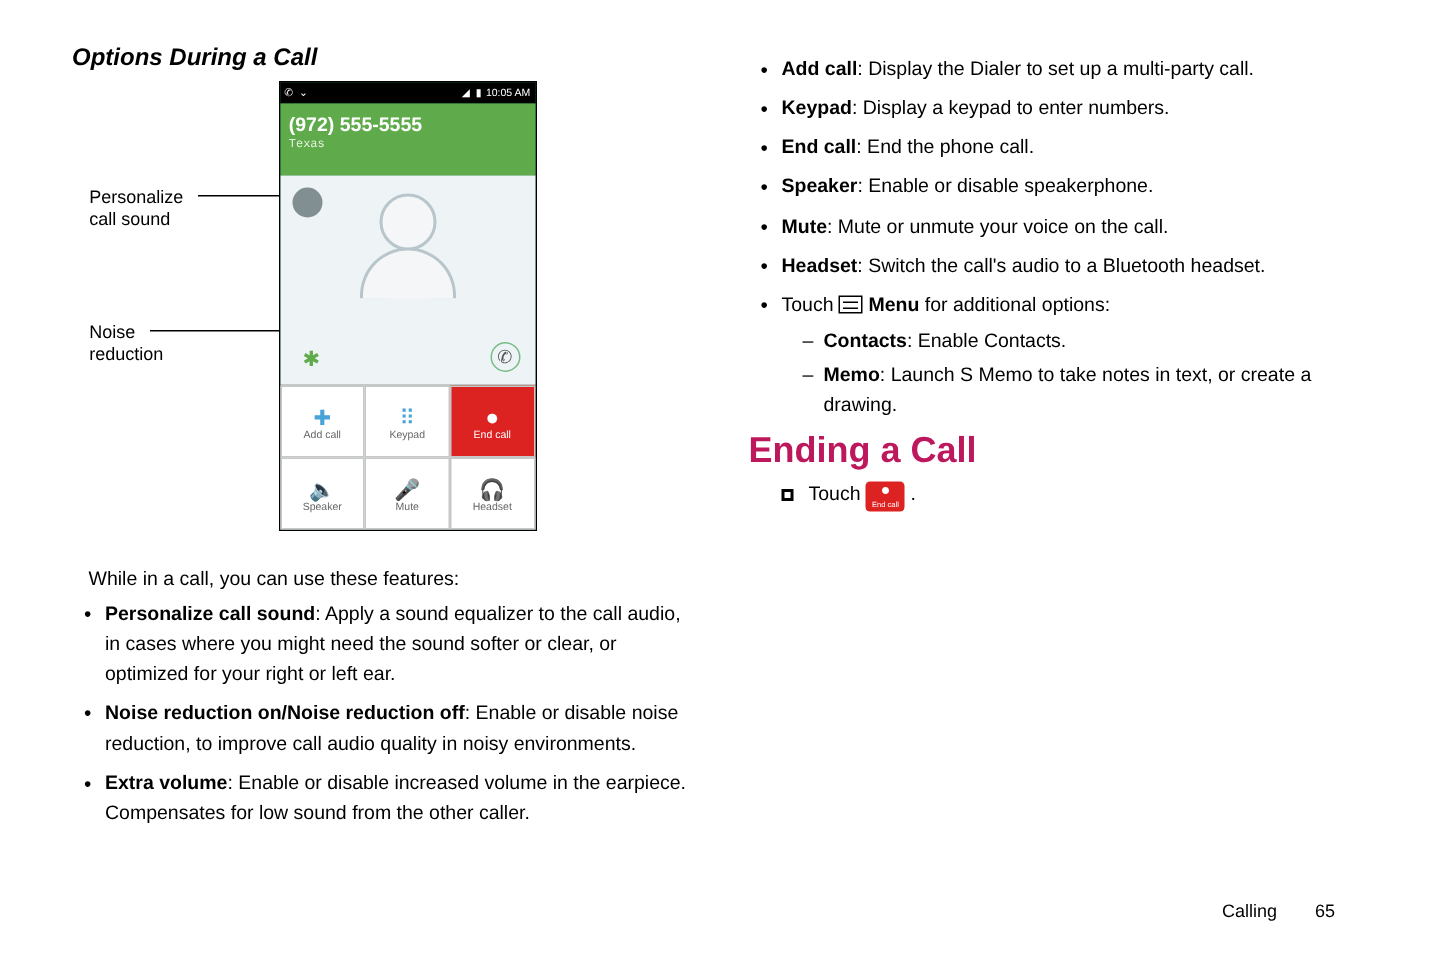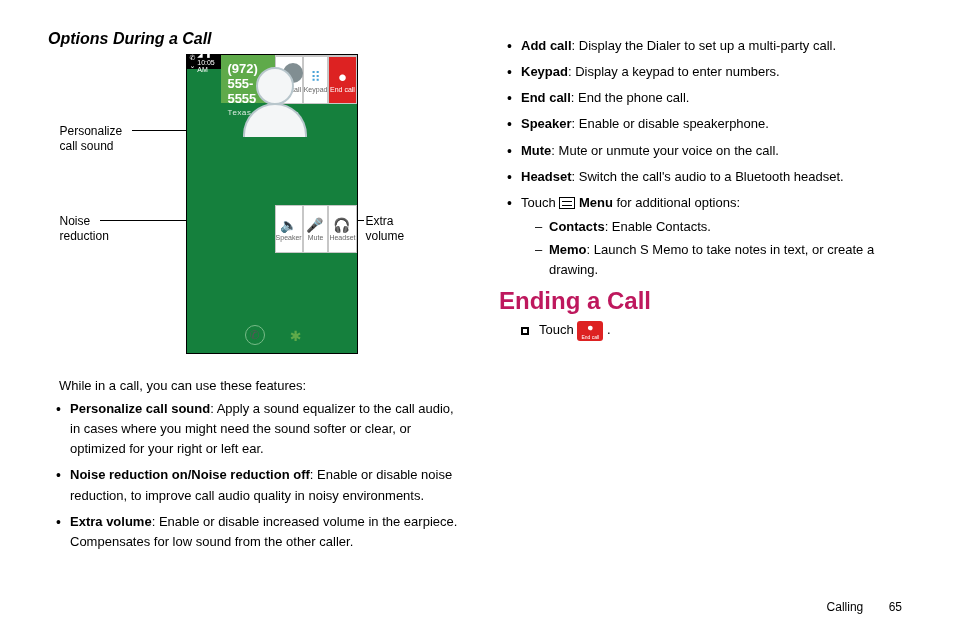--- a/index.html
+++ b/index.html
@@ -41,21 +41,21 @@
   }
   .phone {
     position: absolute;
     left: 120px;
     top: 0;
     width: 172px;
     height: 300px;
     border: 1px solid #000;
     background: #15803d;
     display: flex;
-    flex-direction: row;
+    flex-direction: column;
   }
   .statusbar {
     height: 14px;
     background: #000;
     color: #fff;
     font-size: 7px;
     display: flex;
     justify-content: space-between;
     align-items: center;
     padding: 0 3px;
@@ -175,21 +175,21 @@
 
   .end-ic {
     display: inline-block; width: 26px; height: 20px; background: #d22;
     border-radius: 3px; color: #fff; font-size: 10px; text-align: center; line-height: 14px;
     vertical-align: -5px;
   }
   .end-ic .el { font-size: 5px; display: block; line-height: 5px; }
 
   .footer {
     position: absolute;
-    right: 52px; bottom: 22px;
+    right: 64px; bottom: 22px;
     font-size: 12px;
   }
   .pgnum { margin-left: 22px; }
 </style>
 </head>
 <body>
 
 <div class="page">
   <div class="col">
     <div class="section-title">Options During a Call</div>
@@ -197,25 +197,20 @@
     <div class="phone-wrap">
 
       <div class="callout co-pcs">
         <span>Personalize</span><br>
         <span>call sound</span>
         <div class="ln"></div>
       </div>
       <div class="callout co-nr">
         <span>Noise</span><br>
         <span>reduction</span>
-        <div class="ln"></div>
-      </div>
-      <div class="callout co-ev">
-        <span>Extra</span><br>
-        <span>volume</span>
         <div class="ln"></div>
       </div>
 
       <div class="phone">
         <div class="statusbar">
           <span class="sicons">✆ ⌄</span>
           <span>
             <span class="sicons">◢ ▮</span>
             <span>10:05 AM</span>
           </span>

